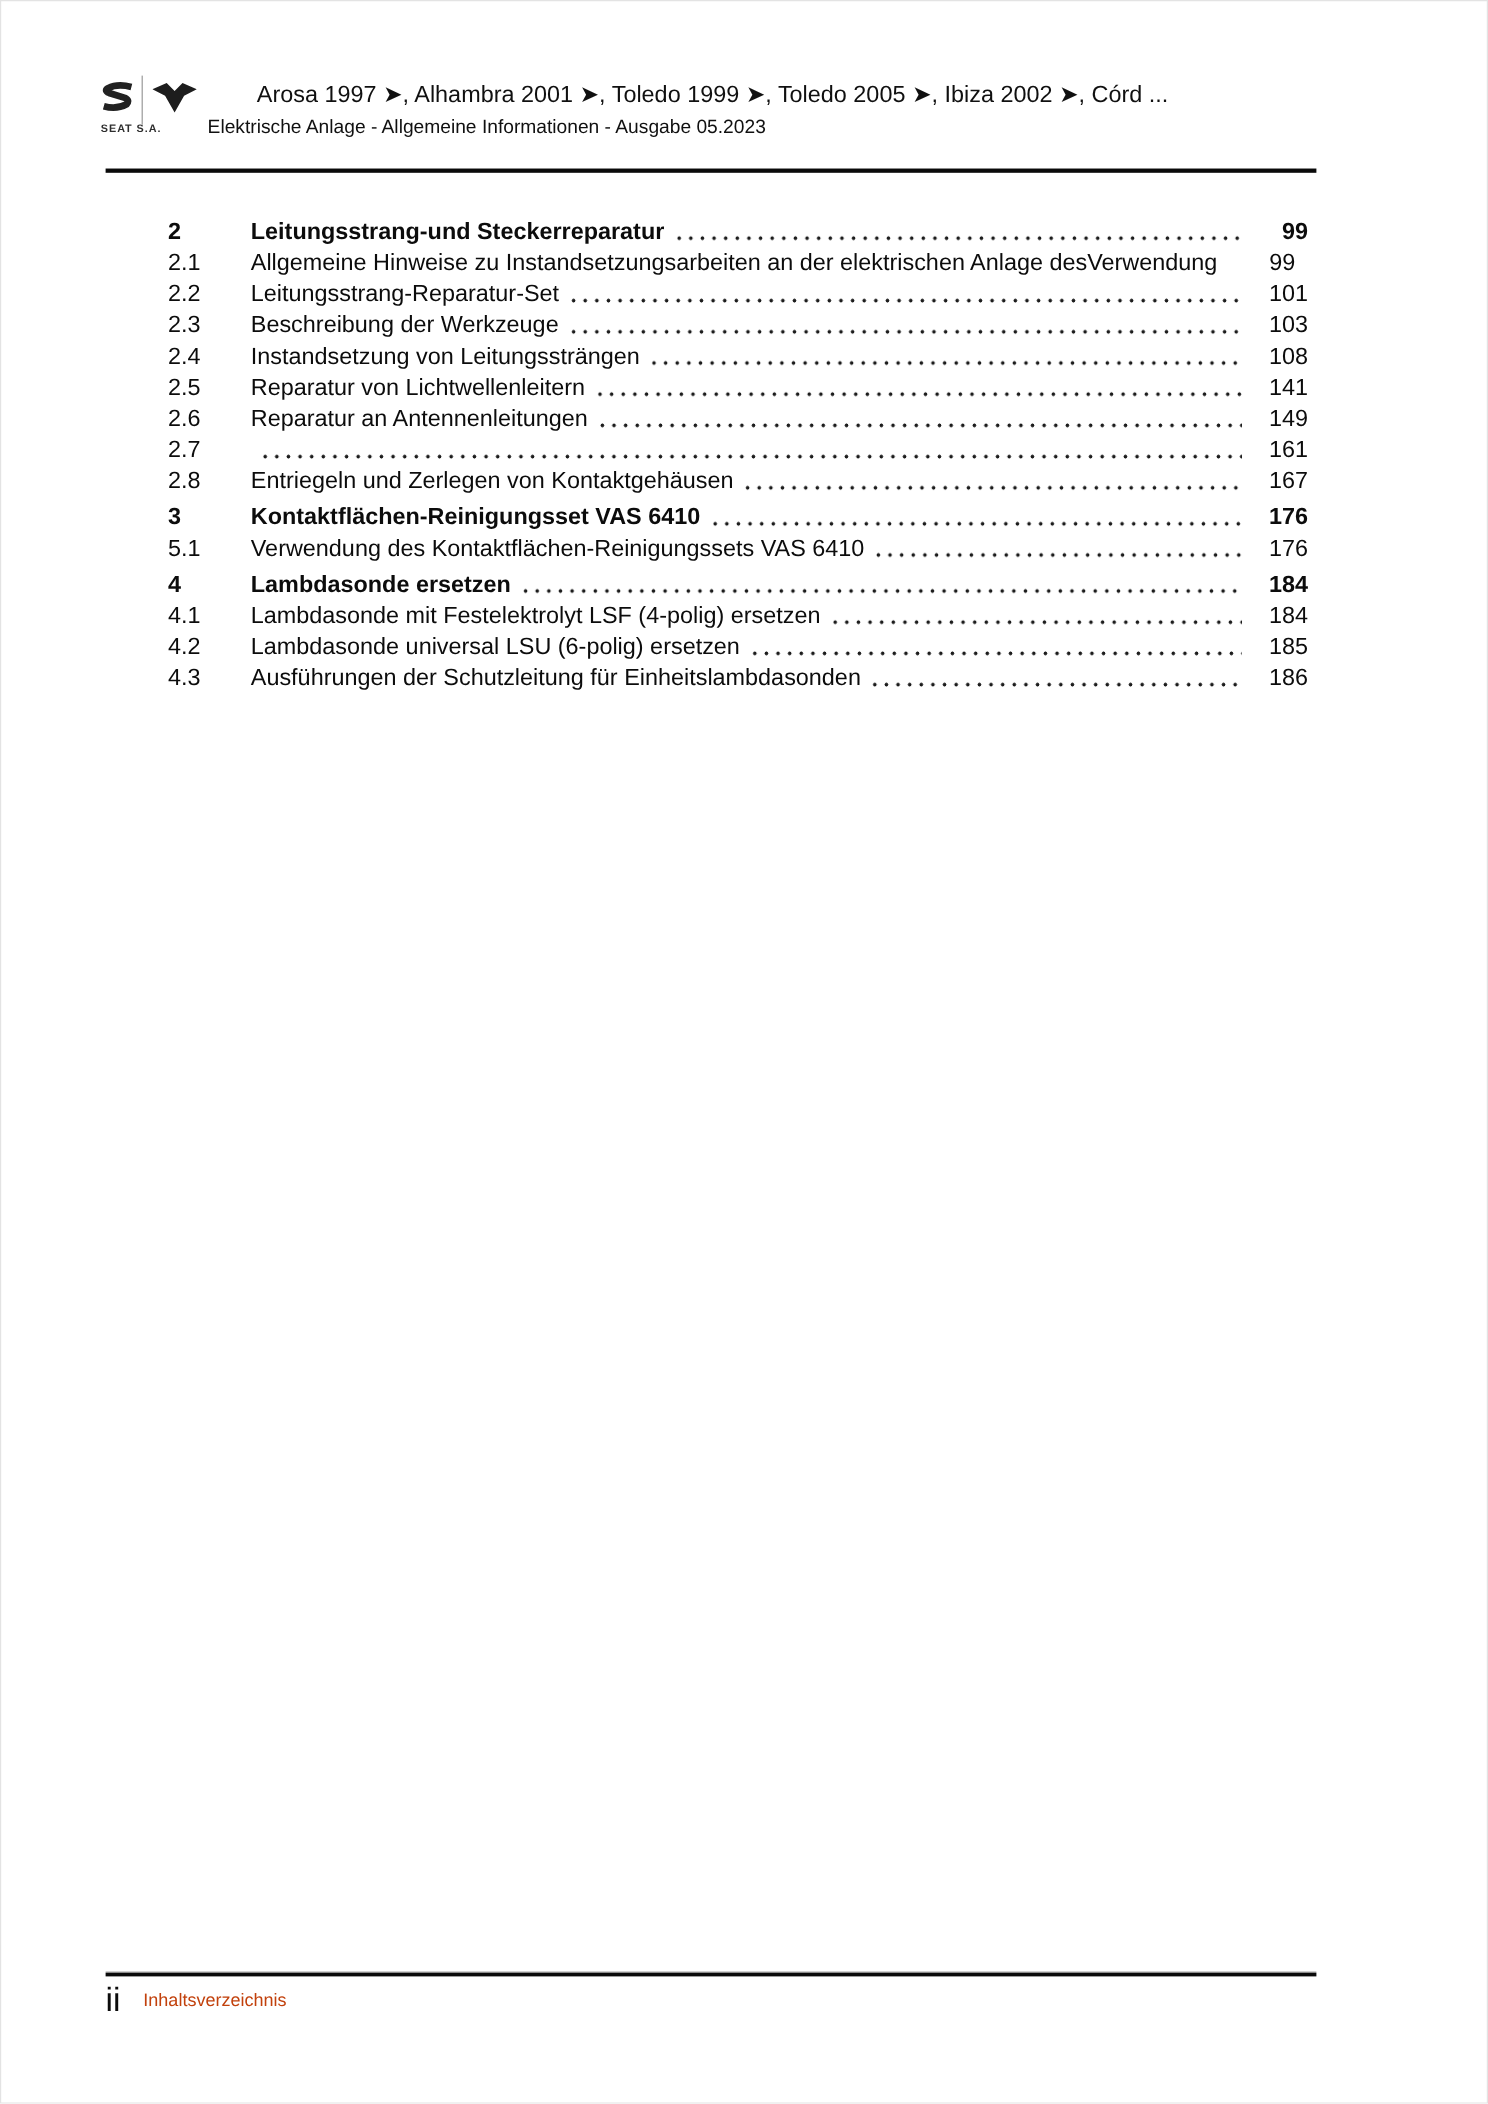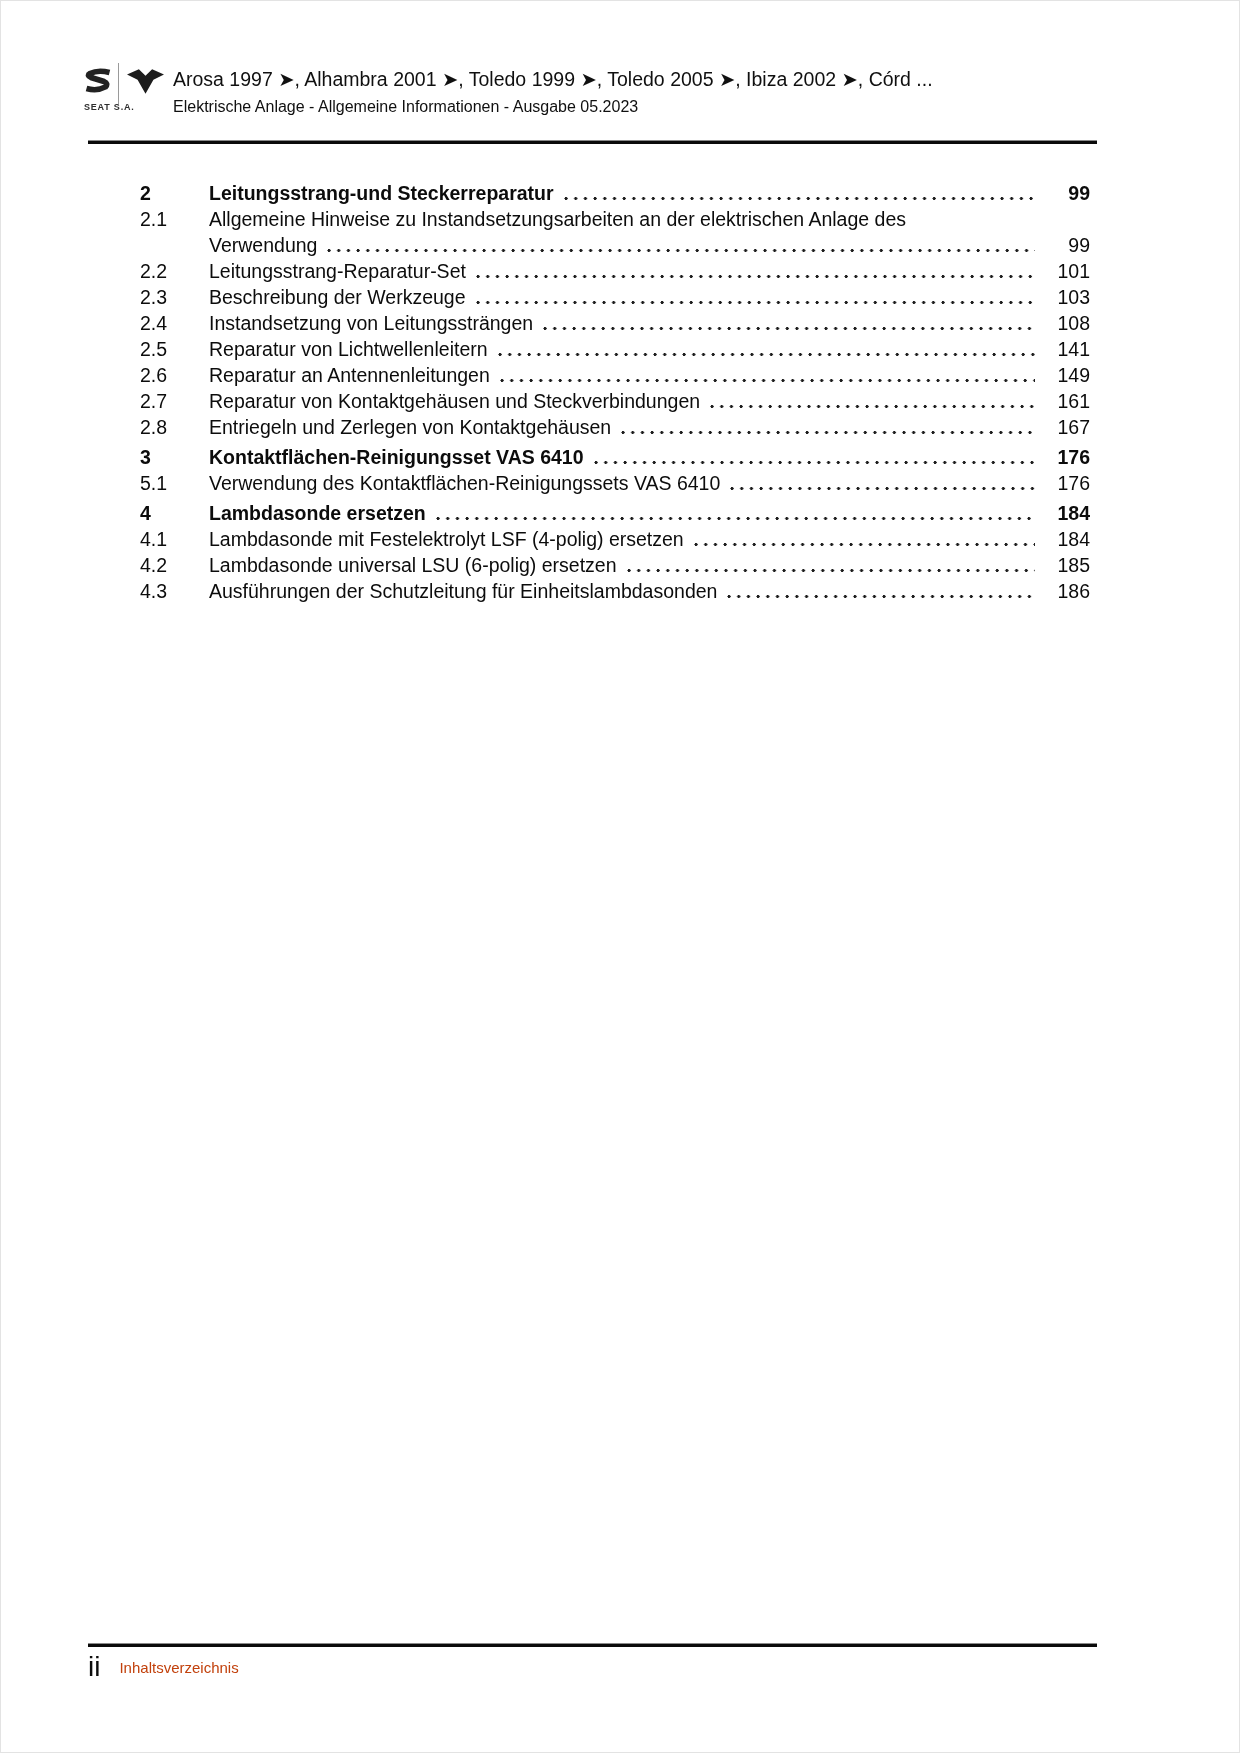--- a/index.html
+++ b/index.html
@@ -22,21 +22,21 @@
   .logo-block { position: absolute; left: 0; top: 0; width: 80px; }
   .seat-s { position: absolute; left: 0; top: 10px; }
   .logo-divider { position: absolute; left: 33px; top: 5px; width: 1px; height: 41px; background: #9a9a9a; }
   .cupra { position: absolute; left: 42px; top: 10px; }
   .seat-sa {
     position: absolute; left: -1px; top: 44px; width: 62px;
     font-size: 9px; font-weight: bold; letter-spacing: 0.8px; color: #2e2e2e;
     white-space: nowrap;
   }
   .header-text { position: absolute; left: 88px; top: 8px; width: 960px; }
-  .models-line   { font-size: 19.5px; line-height: 27px; white-space: nowrap; color: #101010; }
+  .models-line   { font-size: 19.5px; line-height: 27px; white-space: nowrap; color: #101010; margin-left: 41px; }
   .subtitle-line { font-size: 16px; line-height: 27px; white-space: nowrap; color: #101010; }
 
   .rule { position: absolute; left: 88px; width: 1009px; height: 3.5px;
           background: linear-gradient(to bottom, #8a8a8a 0, #8a8a8a 1px, #0a0a0a 1px, #0a0a0a 100%); }
   .header-rule { top: 140px; }
   .footer-rule { top: 1643px; }
 
   
   .toc {
     position: absolute; left: 140px; top: 176px; width: 950px;
@@ -49,21 +49,21 @@
   .leader {
     flex: 1 1 auto;
     align-self: flex-end;
     height: 7px;
     margin: 0 9px 4px 10px;
     background-image: radial-gradient(circle at 2px 3.5px, #1c1c1c 1.35px, rgba(0,0,0,0) 1.8px);
     background-size: 9.7px 7px;
     background-repeat: repeat-x;
   }
   .toc-page { flex: 0 0 auto; min-width: 46px; text-align: right; }
-  .toc-multi { flex: 1 1 auto; display: flex; flex-direction: column; min-width: 0; }
+  .toc-multi { flex: 1 1 auto; display: flex; flex-direction: row; min-width: 0; }
   .toc-wrap-line { white-space: nowrap; }
   .toc-flex { display: flex; }
 
   
   .footer { position: absolute; left: 88px; top: 1652px; display: flex; align-items: center; }
   .folio { font-size: 28px; line-height: 30px; color: #0c0c0c; }
   .footer-label { font-size: 15px; margin-left: 19px; color: #c2410c; }
 </style>
 </head>
 <body>
@@ -132,21 +132,20 @@
         <span class="toc-page">141</span>
       </div>
       <div class="toc-row">
         <span class="toc-num">2.6</span>
         <span class="toc-title">Reparatur an Antennenleitungen</span>
         <span class="leader"></span>
         <span class="toc-page">149</span>
       </div>
       <div class="toc-row">
         <span class="toc-num">2.7</span>
-        <span class="toc-title">Reparatur von Kontaktgehäusen und Steckverbindungen</span>
         <span class="leader"></span>
         <span class="toc-page">161</span>
       </div>
       <div class="toc-row">
         <span class="toc-num">2.8</span>
         <span class="toc-title">Entriegeln und Zerlegen von Kontaktgehäusen</span>
         <span class="leader"></span>
         <span class="toc-page">167</span>
       </div>
       <div class="toc-row bold">

